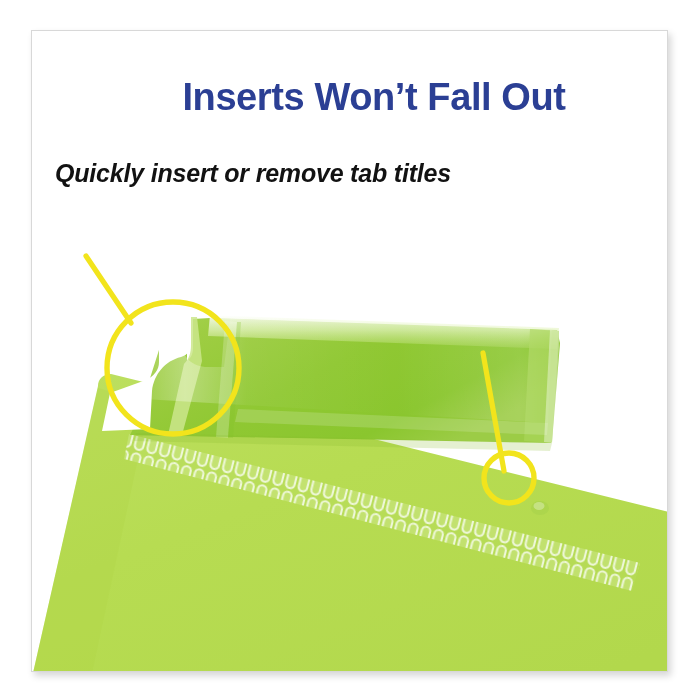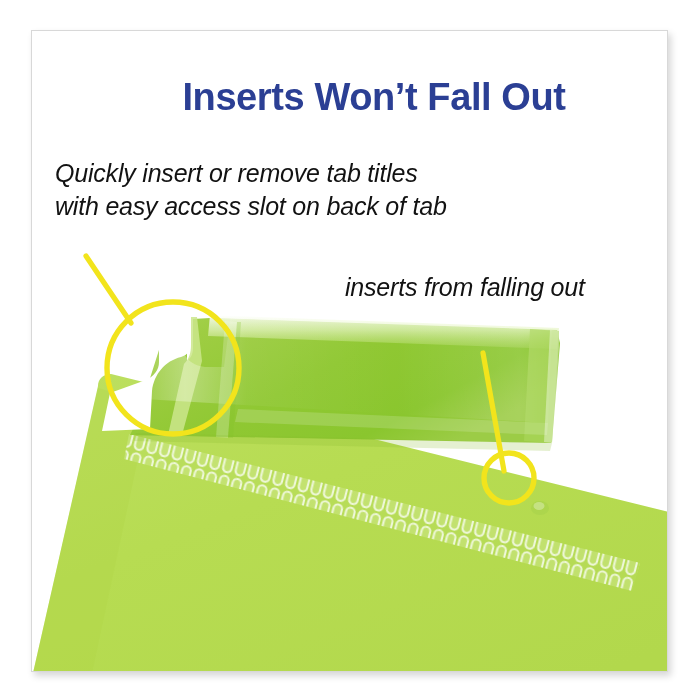--- a/index.html
+++ b/index.html
@@ -48,21 +48,21 @@
     color: #2b3f94;
     line-height: 1.05;
     white-space: nowrap;
     margin-top: 28px;
   }
 
   
   .caption {
     position: absolute;
     font-style: italic;
-    font-weight: normal;
+    font-weight: bold;
     color: #121212;
     font-size: 25px;
     line-height: 1.32;
     letter-spacing: -0.2px;
   }
   #caption-left  { left: 23px;  top: 126px; width: 430px; }
   #caption-right { left: 313px; top: 240px; width: 320px; }
   .caption .ln { display: block; white-space: nowrap; }
 
   
@@ -212,25 +212,23 @@
         <ellipse cx="507" cy="475" rx="5.5" ry="4" fill="#ffffff" fill-opacity="0.30"></ellipse>
 
         <path d="M 104,402 L 520,412 L 518,420 L 102,410 Z" fill="#8ab92c" fill-opacity="0.22"></path>
       </svg>
     </div>
 
     <div id="headline">Inserts Won’t Fall Out</div>
 
     <div class="caption" id="caption-left">
       <span class="ln">Quickly insert or remove tab titles</span>
-      <span class="ln">with easy access slot on back of tab</span>
     </div>
 
     <div class="caption" id="caption-right">
-      <span class="ln">inserts from falling out</span>
     </div>
 
     <div id="callouts">
       <svg width="637" height="642" viewBox="0 0 637 642" xmlns="http://www.w3.org/2000/svg">
 
         <path d="M 54,225 L 99,292" stroke="#f2e41c" stroke-width="5.2" fill="none" stroke-linecap="round"></path>
         <circle cx="141" cy="337" r="66" stroke="#f2e41c" stroke-width="5.4" fill="none"></circle>
 
         <path d="M 451,322 L 472,440" stroke="#f2e41c" stroke-width="5.2" fill="none" stroke-linecap="round"></path>
         <circle cx="477" cy="447" r="25" stroke="#f2e41c" stroke-width="5.4" fill="none"></circle>

